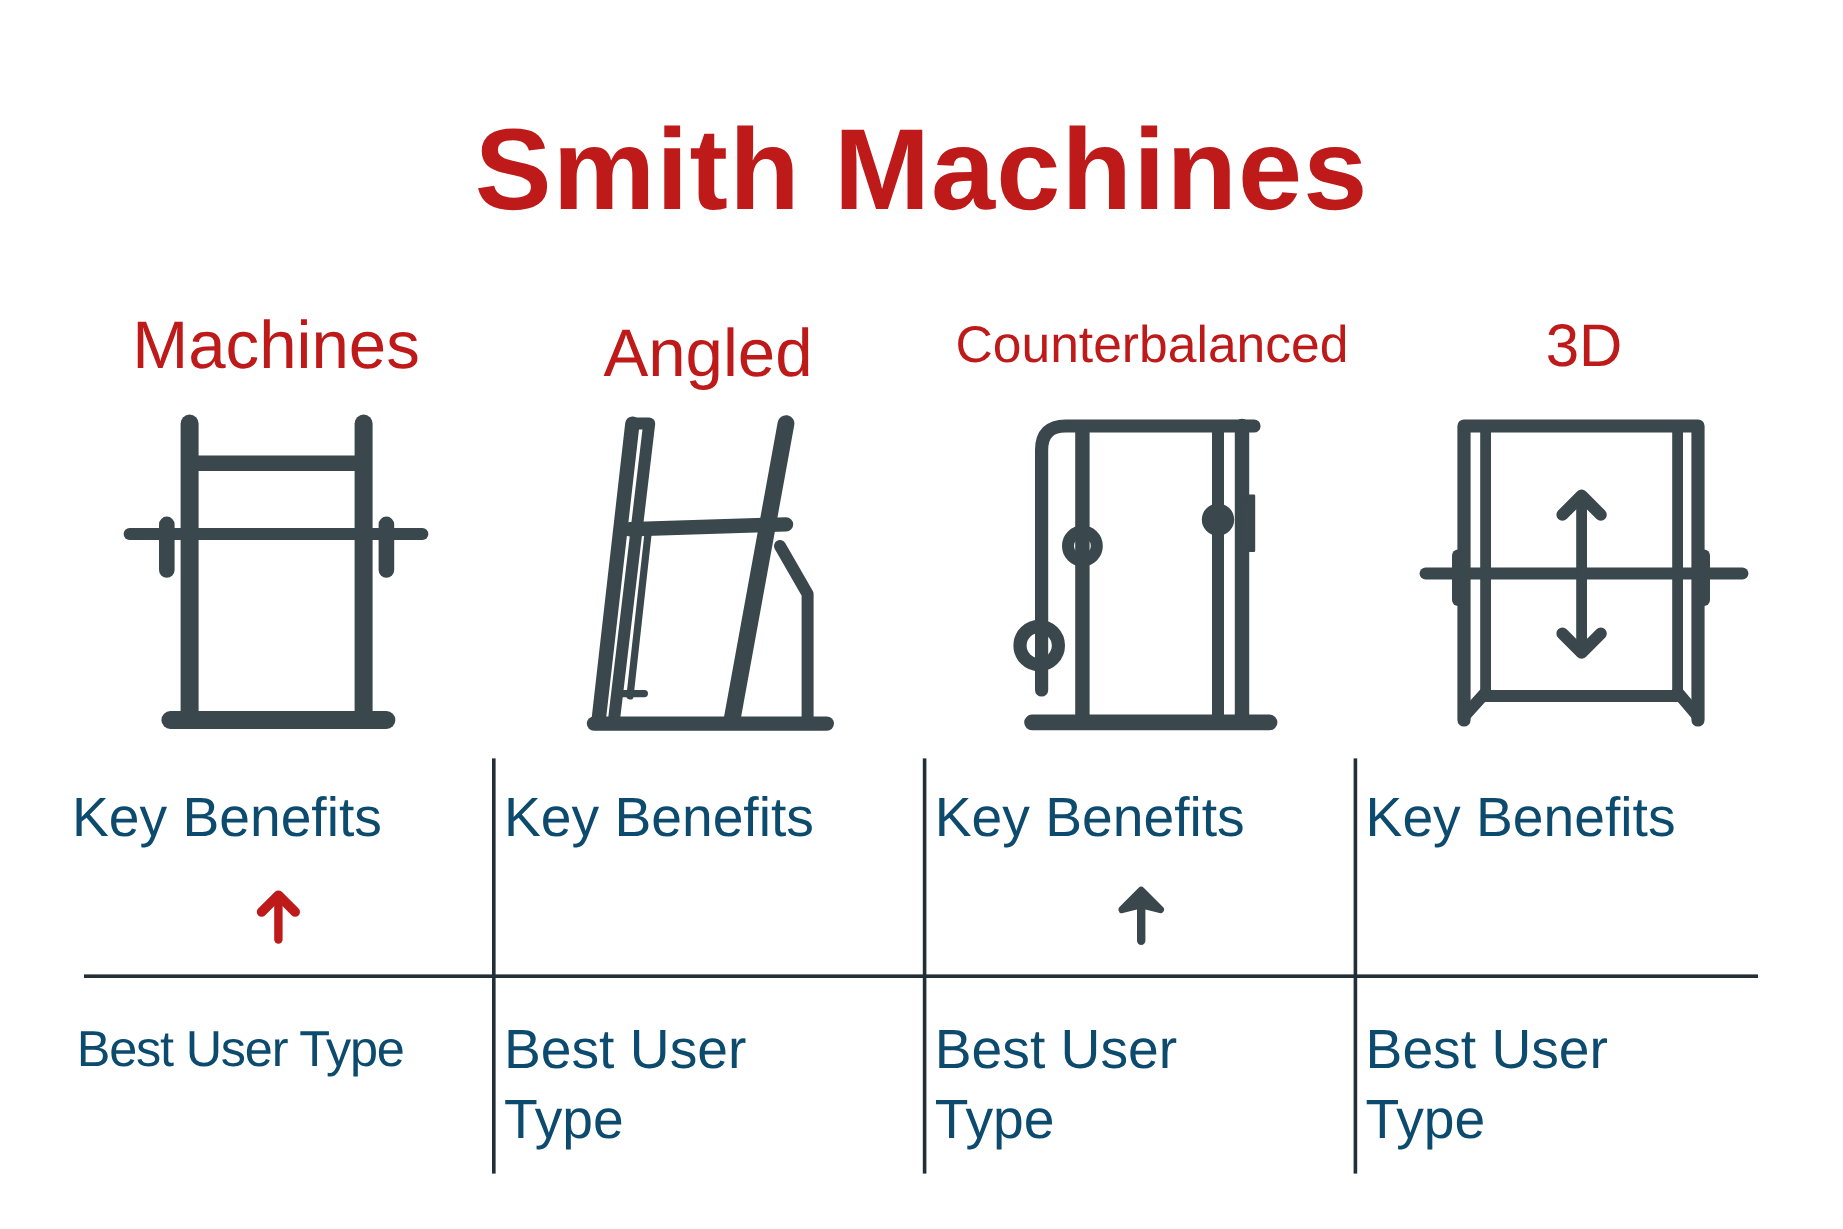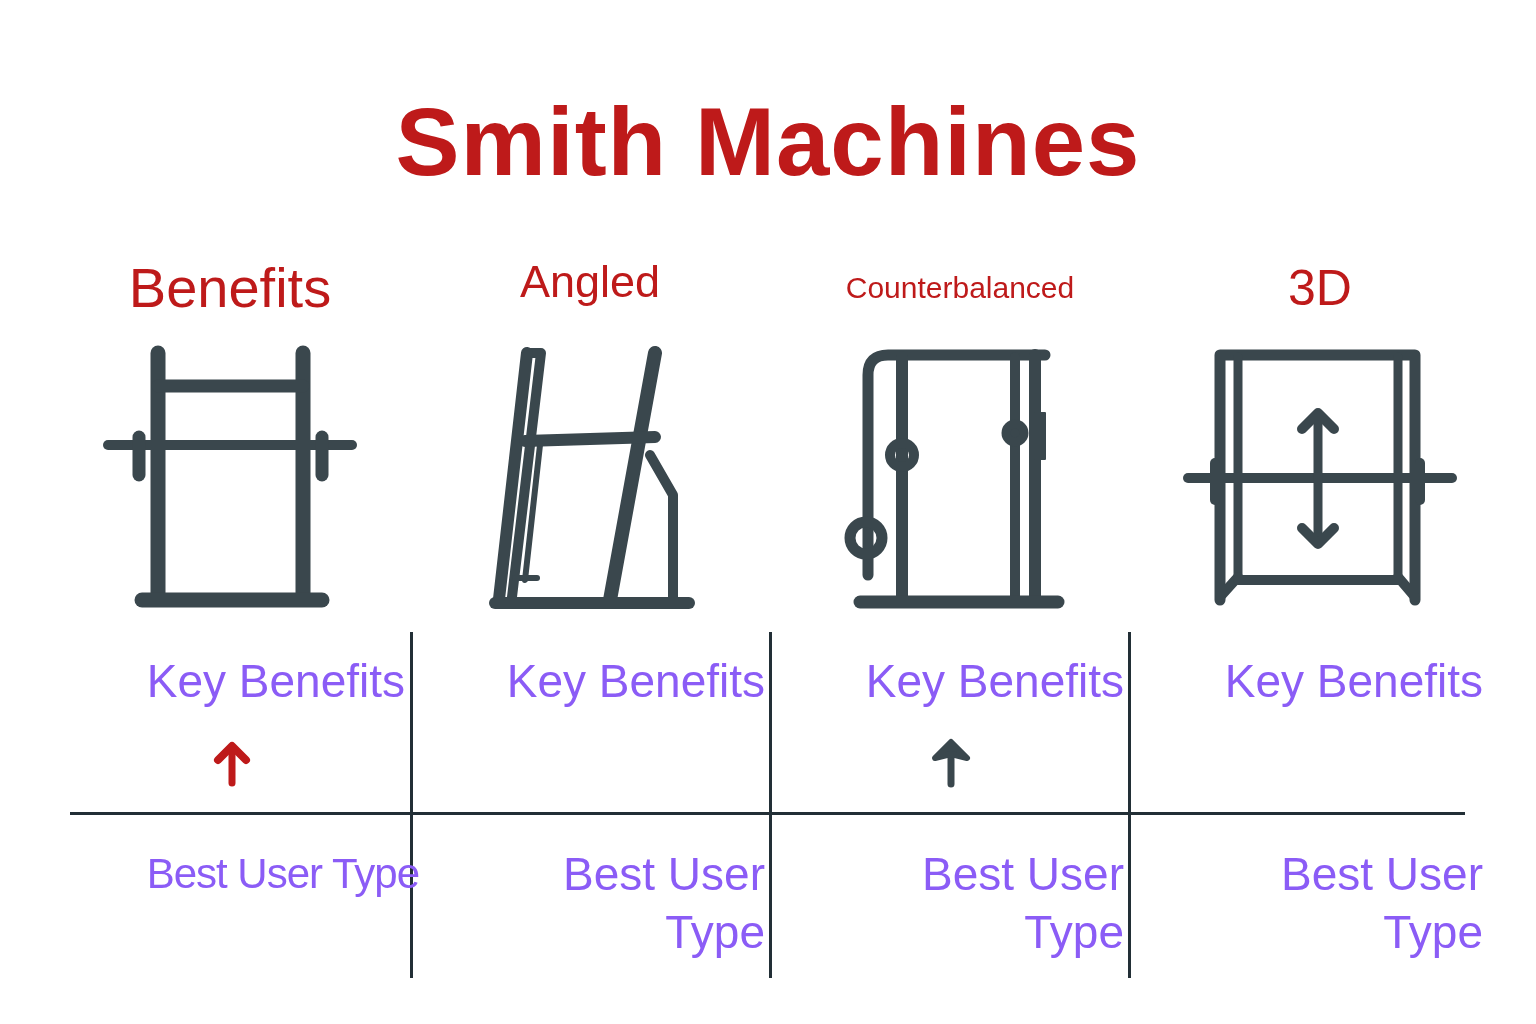--- a/index.html
+++ b/index.html
@@ -5,31 +5,31 @@
   html, body { margin:0; padding:0; }
   body { width:1536px; height:1024px; background:#ffffff; position:relative; overflow:hidden;
          font-family:"Liberation Sans", "DejaVu Sans", sans-serif; }
   .title { position:absolute; left:0; width:1536px; top:82px; text-align:center;
            color:#be1a1a; font-size:96px; font-weight:bold; letter-spacing:1px; line-height:120px; }
   .col-title { position:absolute; color:#be1a1a; text-align:center; line-height:60px; }
   .icon { position:absolute; }
   .icon svg { display:block; }
   .vline { position:absolute; width:3px; background:#222f36; top:632px; height:346px; }
   .hline { position:absolute; height:3px; background:#222f36; left:70px; width:1395px; top:812px; }
-  .cell-label { position:absolute; color:#8b5cf6; text-align:right; font-size:46px; line-height:58px; }
+  .cell-label { position:absolute; color:#0c4a6e; text-align:left; font-size:46px; line-height:58px; }
   .cell-arrow { position:absolute; }
 </style>
 </head>
 <body>
 
 <div class="title">Smith Machines</div>
 
-<div class="col-title" style="left:80px;width:300px;top:258px;font-size:56px;">Benefits</div>
-<div class="col-title" style="left:440px;width:300px;top:252px;font-size:45px;">Angled</div>
-<div class="col-title" style="left:760px;width:400px;top:258px;font-size:30px;">Counterbalanced</div>
+<div class="col-title" style="left:80px;width:300px;top:258px;font-size:56px;">Machines</div>
+<div class="col-title" style="left:440px;width:300px;top:264px;font-size:56px;">Angled</div>
+<div class="col-title" style="left:760px;width:400px;top:258px;font-size:43px;">Counterbalanced</div>
 <div class="col-title" style="left:1170px;width:300px;top:258px;font-size:50px;">3D</div>
 
 <div class="icon" style="left:100px;top:345px;">
   <svg width="260" height="265" viewBox="0 0 260 265">
     <g fill="none" stroke="#3a474d" stroke-linecap="round" stroke-linejoin="round">
       <line x1="58" y1="8" x2="58" y2="250" stroke-width="15"></line>
       <line x1="203" y1="8" x2="203" y2="250" stroke-width="15"></line>
       <line x1="58" y1="41" x2="203" y2="41" stroke-width="13"></line>
       <line x1="8" y1="100" x2="252" y2="100" stroke-width="10"></line>
       <line x1="39" y1="92" x2="39" y2="130" stroke-width="13"></line>

